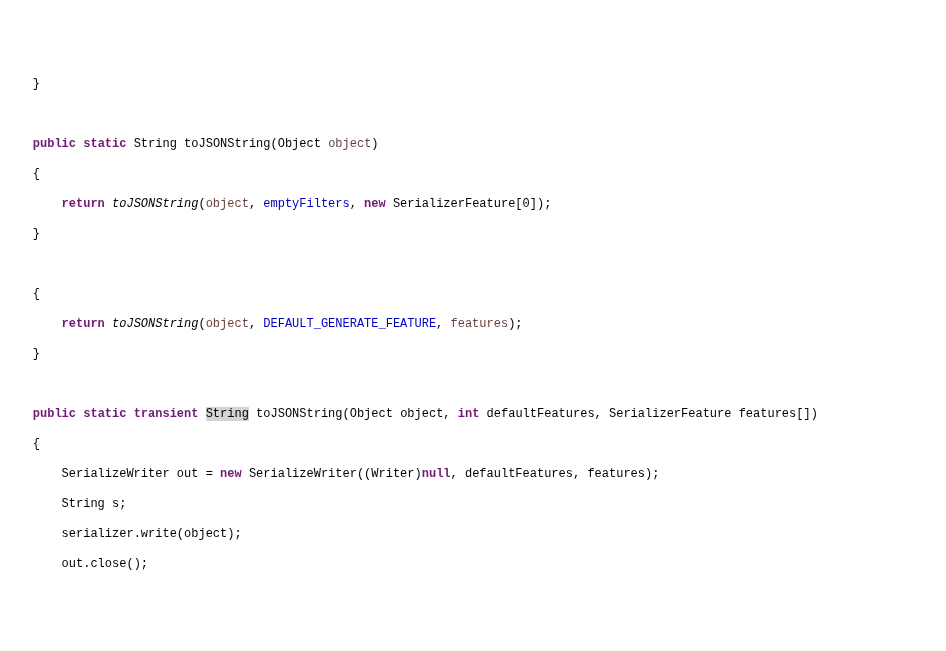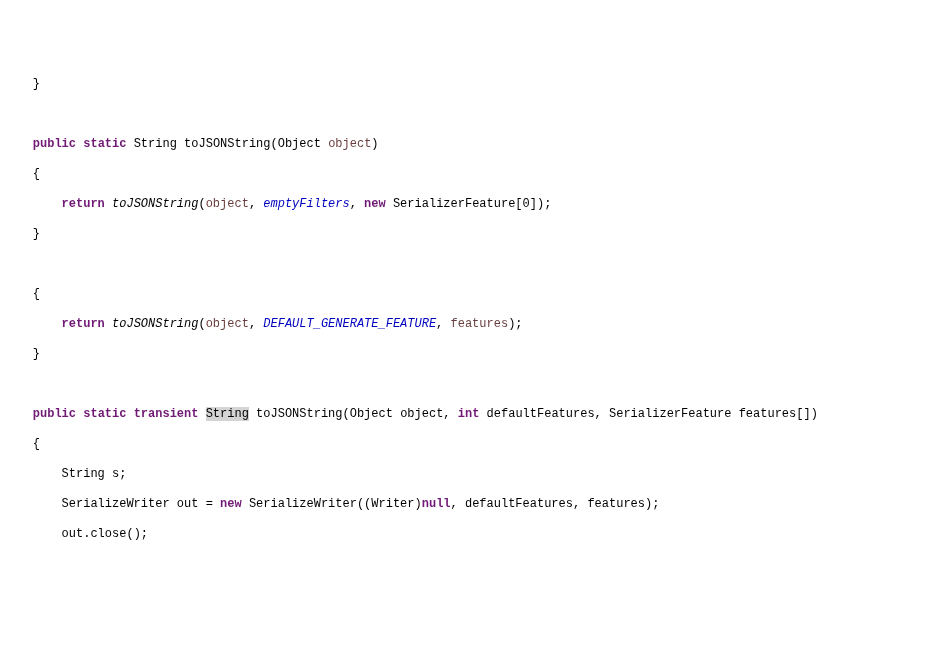--- a/index.html
+++ b/index.html
@@ -10,21 +10,21 @@
     background: #ffffff;
     color: #000000;
     white-space: pre;
     padding: 2px 0;
     overflow-x: auto;
   }
   .line { padding-left: 4px; }
   .kw { color: #701a75; font-weight: bold; }
   .param { color: #6a3e3e; }
   .staticcall { font-style: italic; }
-  .staticfield { color: #0000c0; font-style: italic; }
+  .staticfield { color: #0000c0; }
   .sel { background: #d4d4d4; }
 </style>
 </head>
 <body>
 
 
 
 <div>
 <div class="line">    <span>}</span></div>
 <div class="line"> </div>
@@ -32,22 +32,23 @@
 <div class="line">    <span>{</span></div>
 <div class="line">        <span class="kw">return</span> <span class="staticcall">toJSONString</span>(<span class="param">object</span>, <span class="staticfield">emptyFilters</span>, <span class="kw">new</span> <span>SerializerFeature</span>[<span>0</span>]);</div>
 <div class="line">    <span>}</span></div>
 <div class="line"> </div>
 <div class="line">    <span>{</span></div>
 <div class="line">        <span class="kw">return</span> <span class="staticcall">toJSONString</span>(<span class="param">object</span>, <span class="staticfield">DEFAULT_GENERATE_FEATURE</span>, <span class="param">features</span>);</div>
 <div class="line">    <span>}</span></div>
 <div class="line"> </div>
 <div class="line">    <span class="kw">public</span> <span class="kw">static</span> <span class="kw">transient</span> <span class="sel">String</span> <span>toJSONString</span>(<span>Object</span> <span>object</span>, <span class="kw">int</span> <span>defaultFeatures</span>, <span>SerializerFeature</span> <span>features</span><span>[]</span>)</div>
 <div class="line">    <span>{</span></div>
+<div class="line">        <span>SerializeWriter</span> <span>out</span> = <span class="kw">new</span> <span>SerializeWriter</span>((<span>Writer</span>)<span class="kw">null</span>, <span>defaultFeatures</span>, <span>features</span>);</div>
 <div class="line">        <span>String</span> <span>s</span>;</div>
-<div class="line">        <span>SerializeWriter</span> <span>out</span> = <span class="kw">new</span> <span>SerializeWriter</span>((<span>Writer</span>)<span class="kw">null</span>, <span>defaultFeatures</span>, <span>features</span>);</div>
+<div class="line">        <span>serializer</span>.<span>write</span>(<span>object</span>);</div>
 <div class="line">        <span>out</span>.<span>close</span>();</div>
 
 
 
 
 
 
 
 
 

